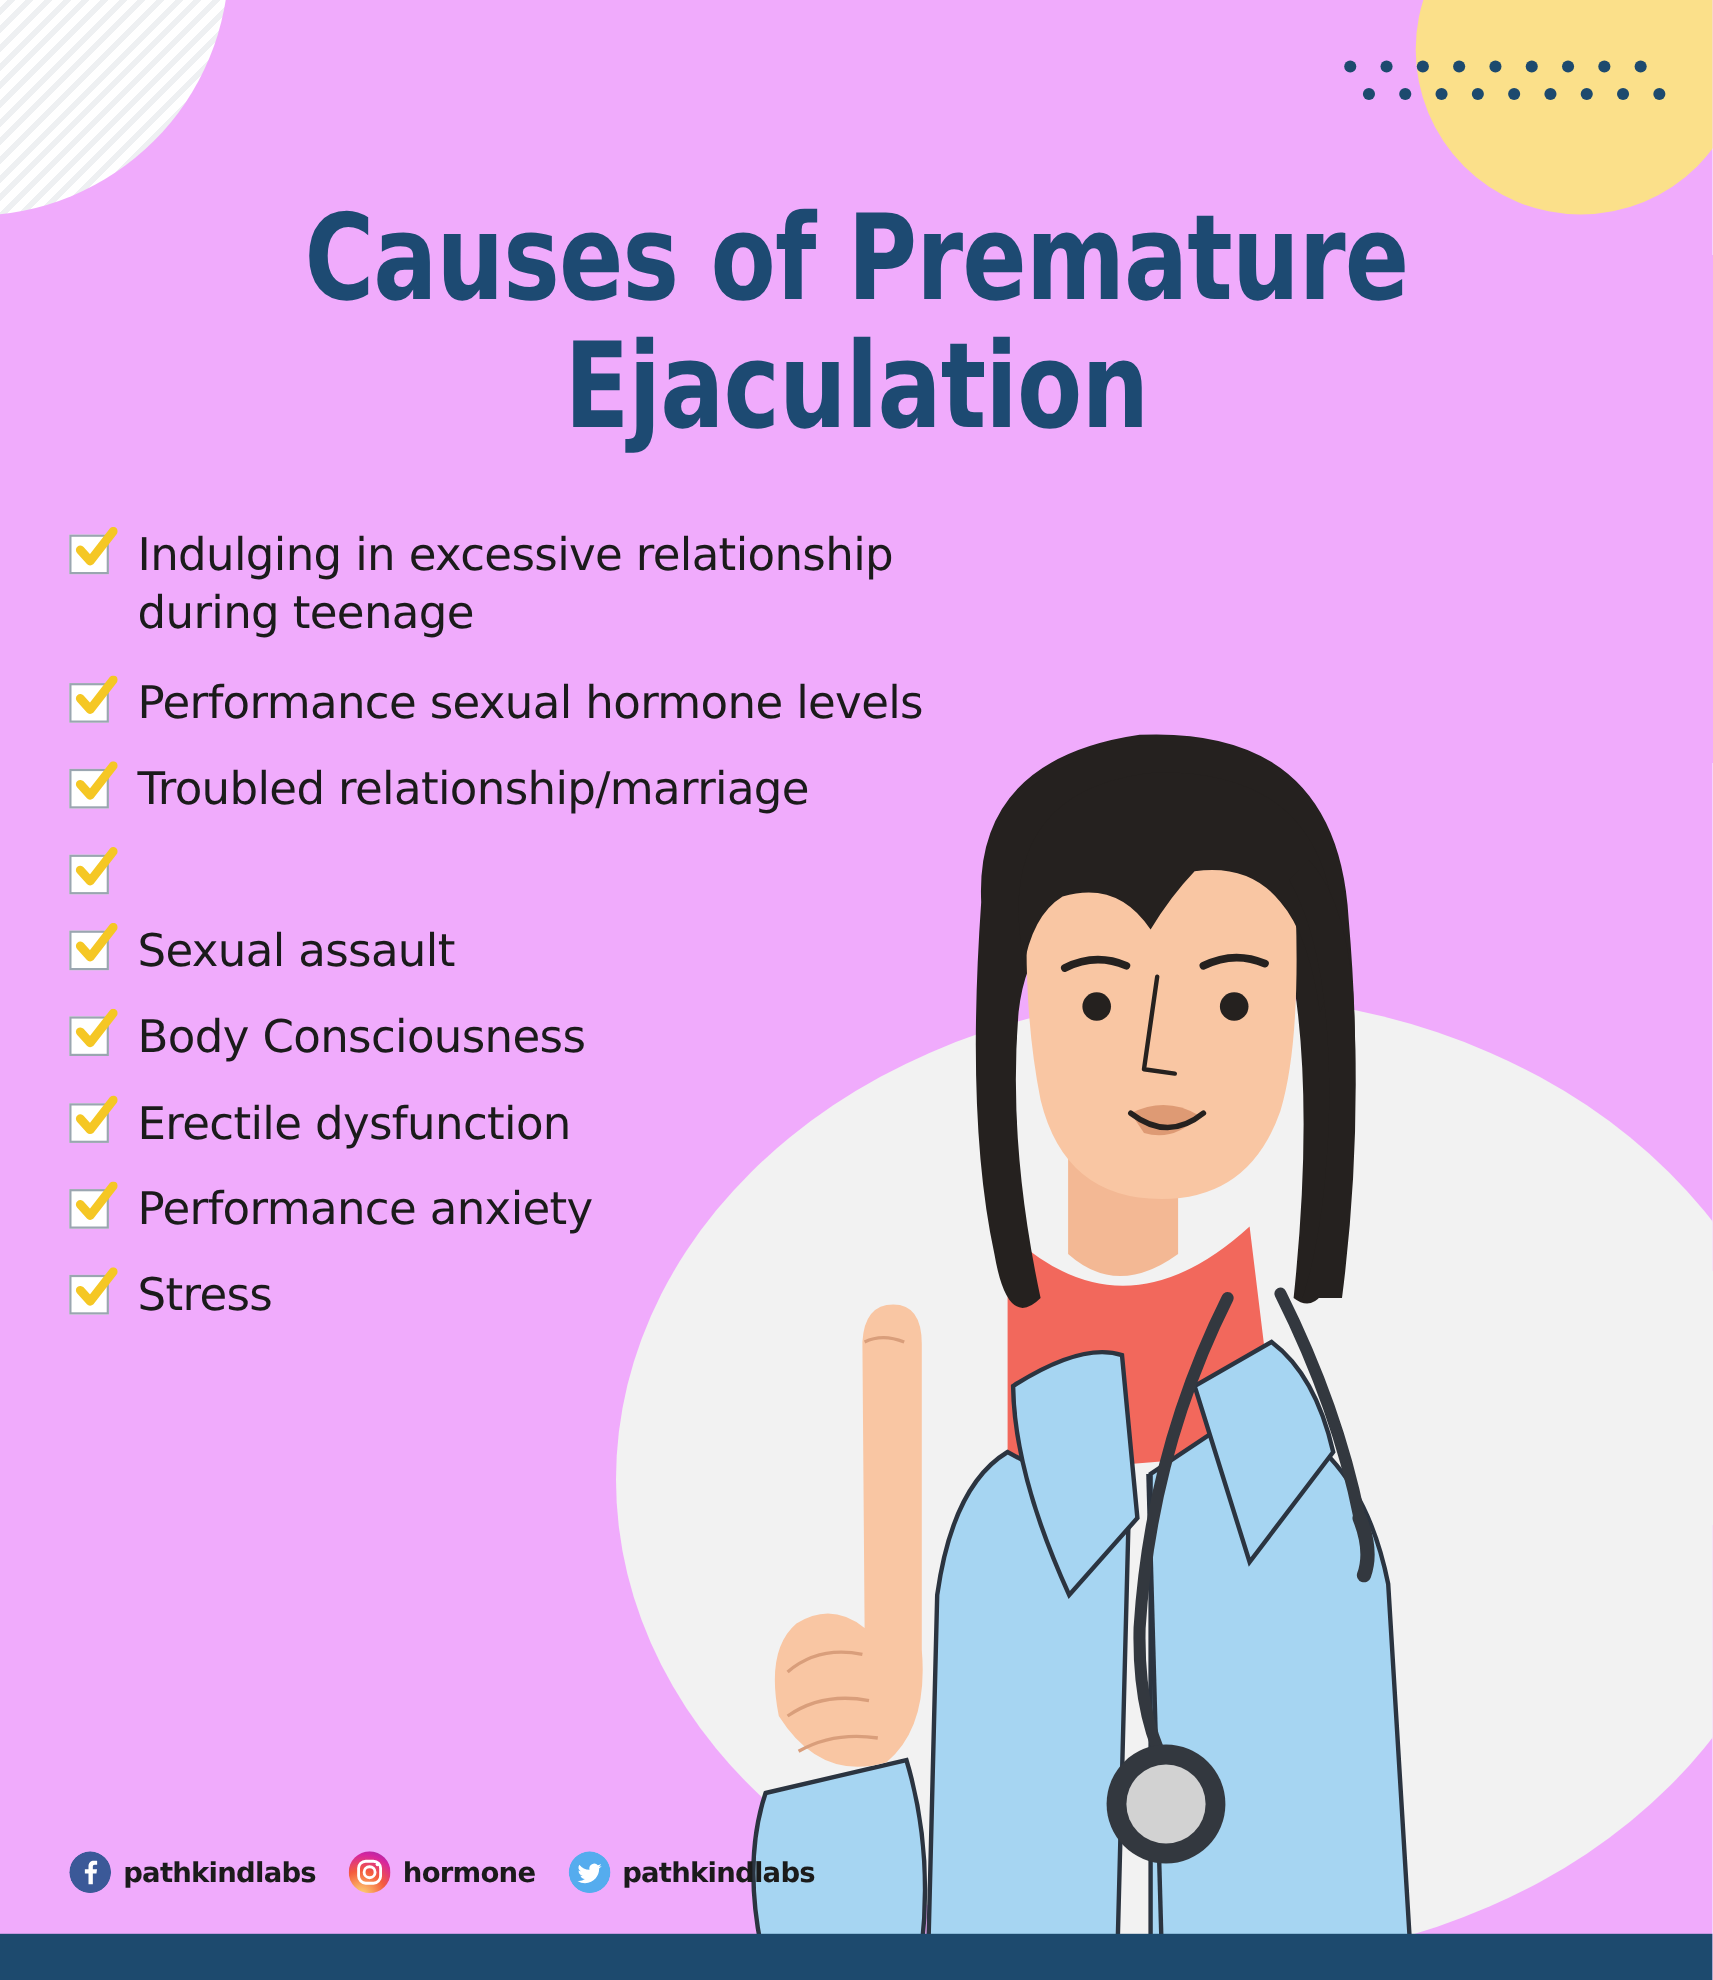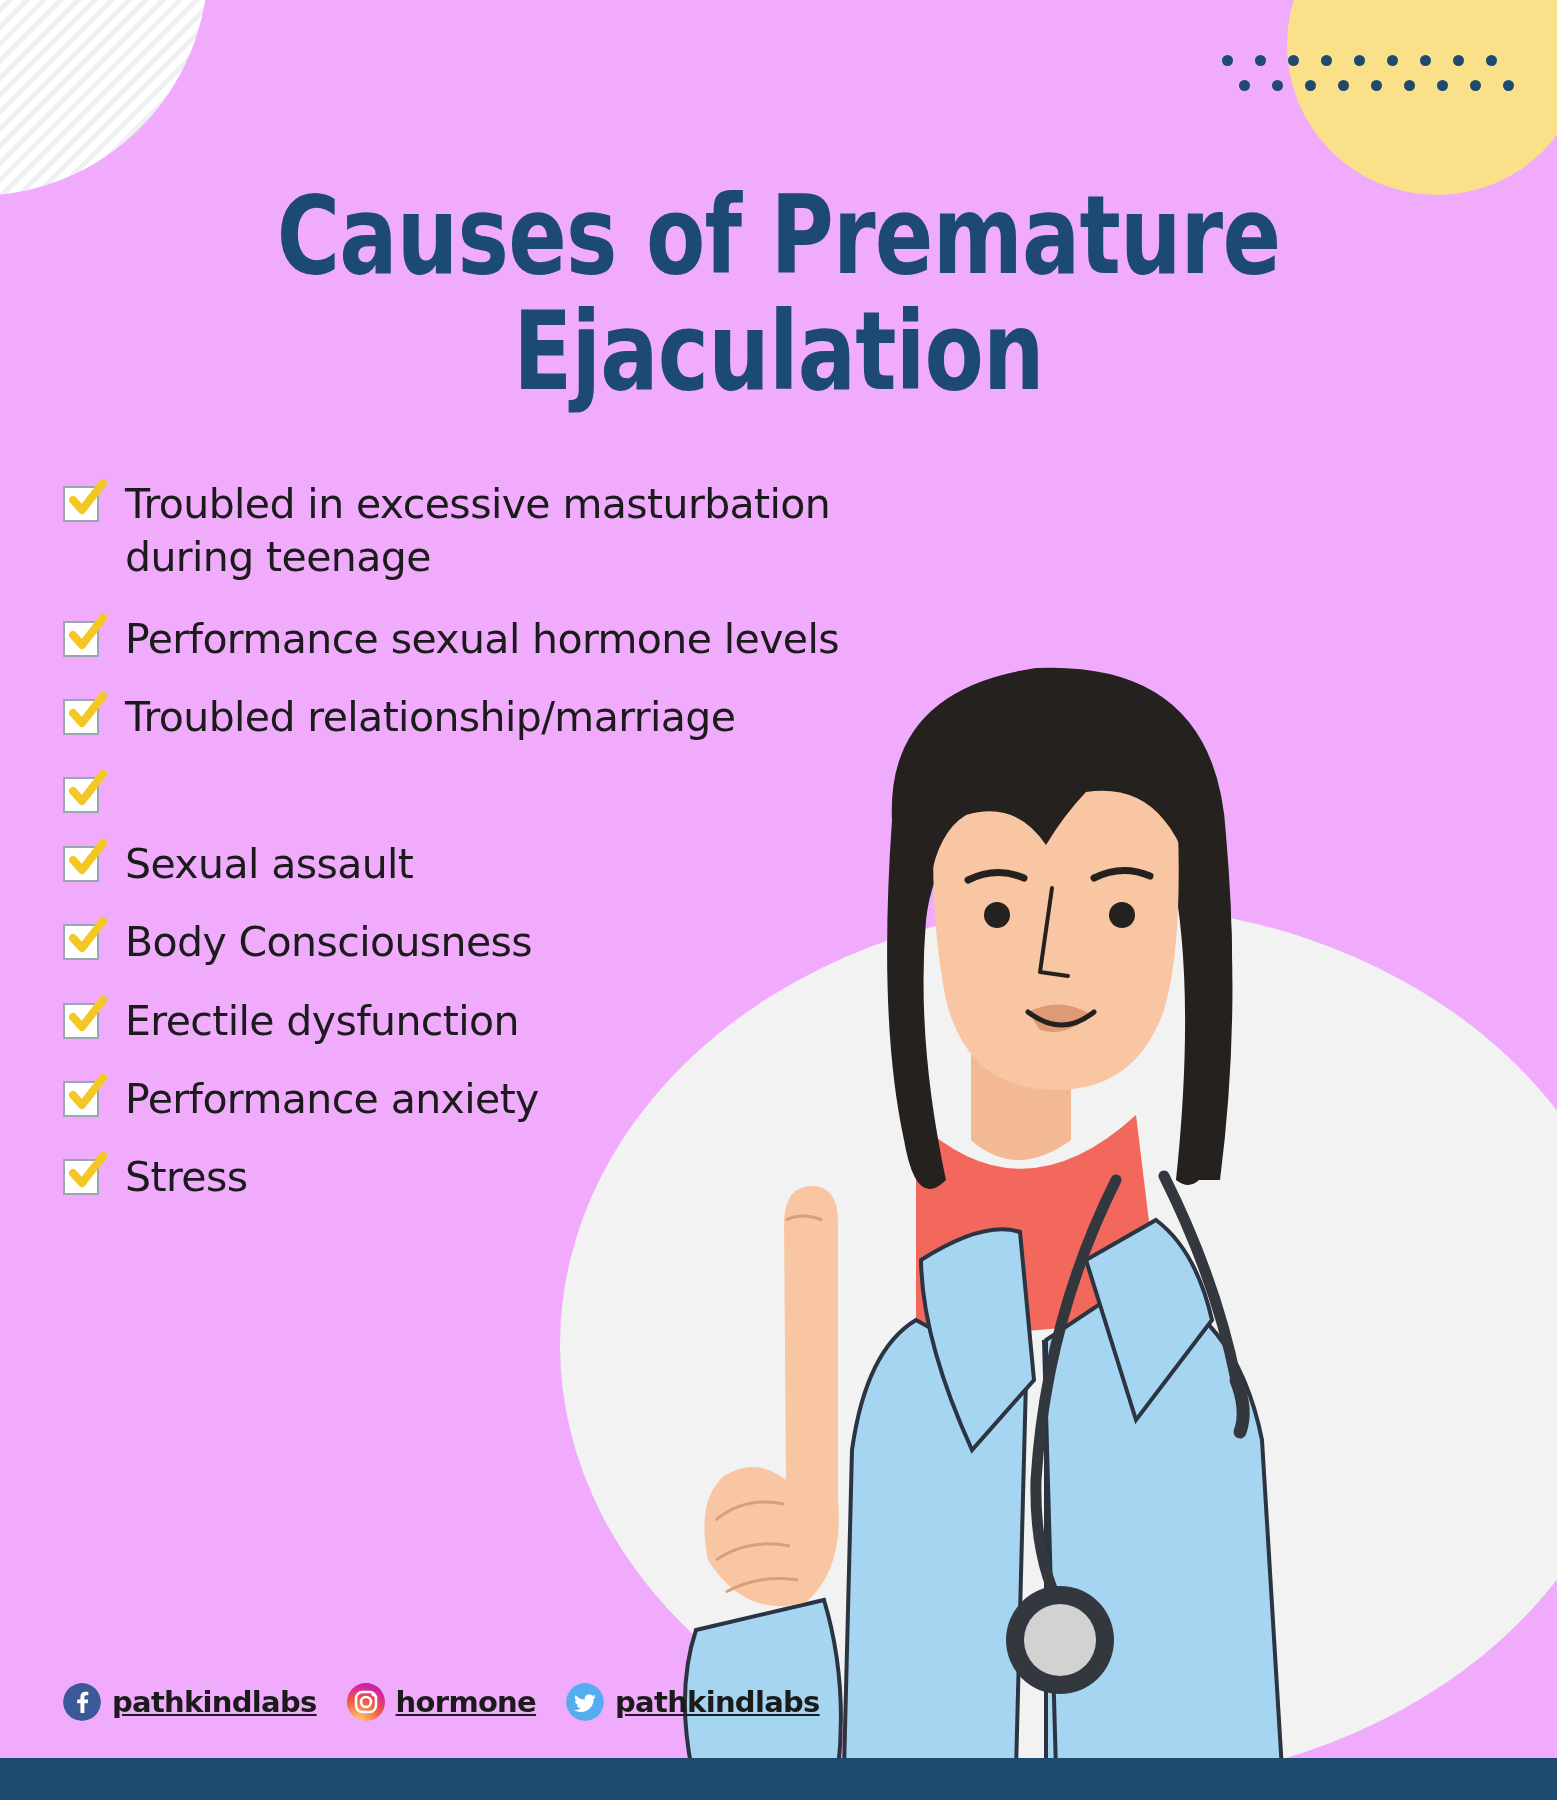--- a/index.html
+++ b/index.html
@@ -162,25 +162,24 @@
   .social-icon {
     width: 38px;
     height: 38px;
     border-radius: 50%;
     margin-right: 11px;
     flex: 0 0 auto;
     display: block;
   }
   .social-handle {
     font-family: "DejaVu Sans", sans-serif;
-    font-size: 29px;
+    font-size: 25px;
     font-weight: bold;
     color: #1b1b1b;
     letter-spacing: -0.7px;
-    text-decoration: underline;
   }
 
   
   .bottom-bar {
     position: absolute;
     left: 0;
     bottom: 0;
     width: 1557px;
     height: 42px;
     background: #1d4a6e;
@@ -290,21 +289,21 @@
     <div>Ejaculation</div>
   </div>
 
   <div class="checklist" id="checklist">
       <div class="check-item two-line">
         <div class="checkbox" style="border-color: rgb(154, 166, 176);">
           <svg class="tick" viewBox="0 0 40 40">
             <path d="M6 21 L15 31 L36 4" stroke="#F5C724" stroke-width="8" fill="none" stroke-linecap="round" stroke-linejoin="round"></path>
           </svg>
         </div>
-        <div class="check-label">Troubled in excessive masturbation during teenage</div>
+        <div class="check-label">Indulging in excessive relationship during teenage</div>
       </div>
       <div class="check-item">
         <div class="checkbox" style="border-color: rgb(154, 166, 176);">
           <svg class="tick" viewBox="0 0 40 40">
             <path d="M6 21 L15 31 L36 4" stroke="#F5C724" stroke-width="8" fill="none" stroke-linecap="round" stroke-linejoin="round"></path>
           </svg>
         </div>
         <div class="check-label">Performance sexual hormone levels</div>
       </div>
       <div class="check-item">

